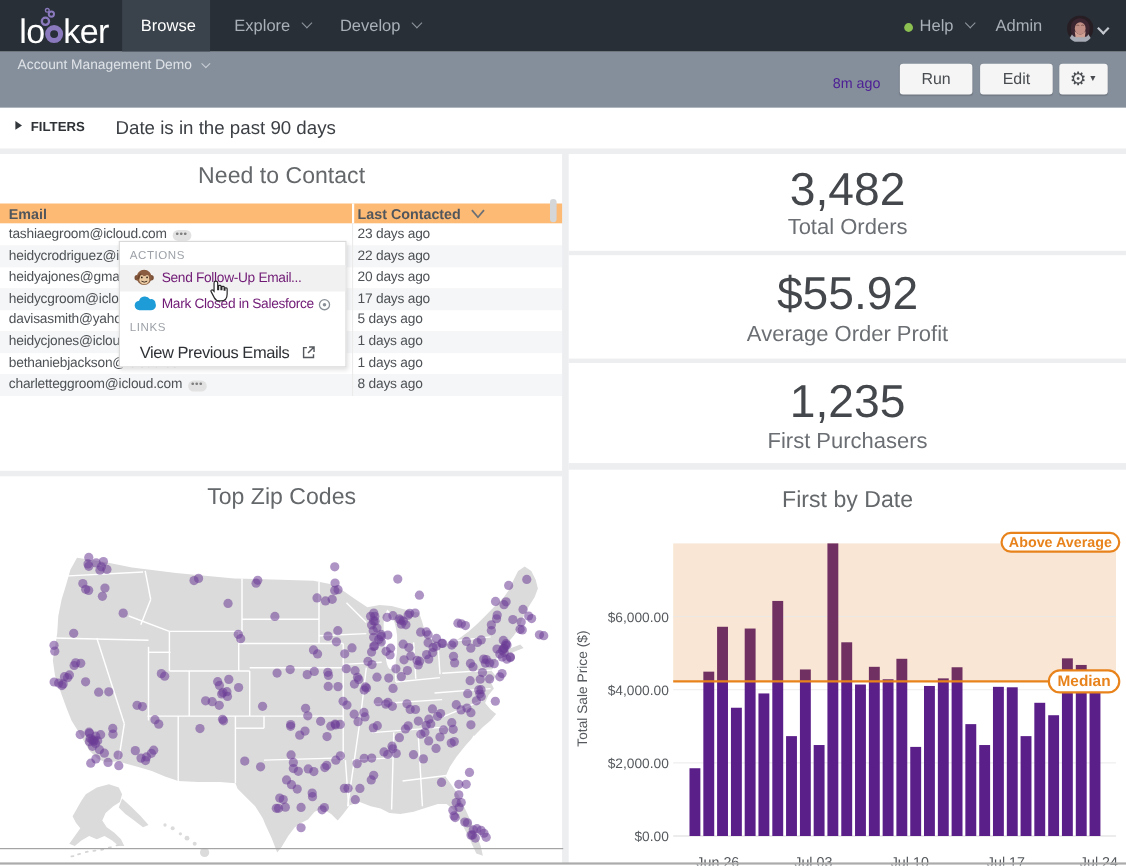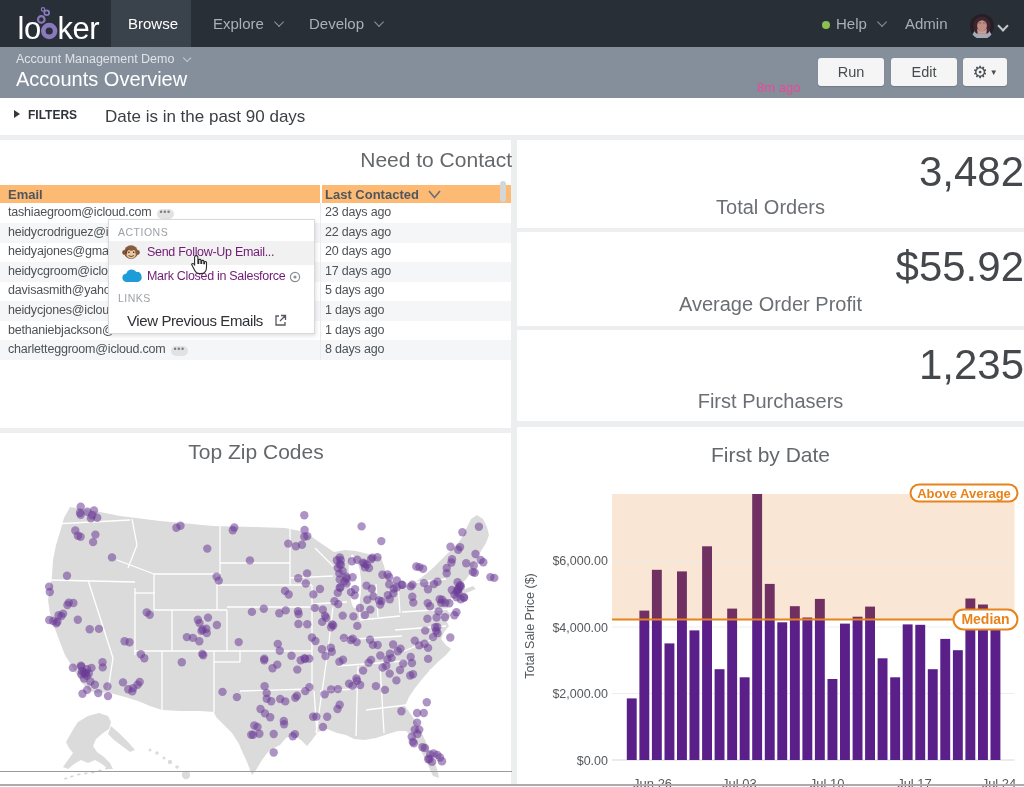--- a/index.html
+++ b/index.html
@@ -11,43 +11,43 @@
 .navitem{position:absolute;top:0;height:47px;line-height:47px;color:#a9b0b8;font-size:15px}
 .navitem.active{color:#fff}
 .chev{display:inline-block;width:7px;height:7px;border-right:1.5px solid #8e959d;border-bottom:1.5px solid #8e959d;transform:rotate(45deg) translateY(-5px);margin-left:8px}
 
 #logo{position:absolute;left:19px;top:4px;width:100px;height:43px}
 #logotext{position:absolute;left:-1.5px;top:7px;font-size:31px;color:#fff;letter-spacing:-0.5px}
 
 #subbar{position:absolute;left:0;top:47px;width:1024px;height:51px;background:#858f9b}
 #crumb{position:absolute;left:16px;top:5px;font-size:12.5px;color:#dfe3e8}
 #dashtitle{position:absolute;left:16px;top:21px;font-size:20px;color:#fff}
-#ago{position:absolute;left:757px;top:80px;font-size:13px;color:#ec4899}
+#ago{position:absolute;left:757px;top:68px;font-size:13px;color:#4c1d95}
 .btn{position:absolute;top:58px;height:28px;background:#f5f5f5;border-radius:3px;color:#484c50;font-size:14.5px;text-align:center;line-height:28px;box-shadow:0 1px 1px rgba(0,0,0,.15)}
 
 #filters{position:absolute;left:0;top:98px;width:1024px;height:38px;background:#fff}
 #ftri{position:absolute;left:14px;top:110px;width:0;height:0;border-left:6px solid #33383d;border-top:4px solid transparent;border-bottom:4px solid transparent}
 #flabel{position:absolute;left:28px;top:108px;font-size:12px;font-weight:bold;color:#2f3337}
 #ftext{position:absolute;left:105px;top:107px;font-size:17px;color:#3c4045}
 
 .sep{position:absolute;background:#edeef0}
 
-#t-title{position:absolute;left:0;top:148px;width:512px;text-align:right;font-size:21px;color:#65686b}
+#t-title{position:absolute;left:0;top:148px;width:512px;text-align:center;font-size:21px;color:#65686b}
 #thead{position:absolute;left:0;top:185px;width:511px;height:18px;background:#fdba74}
 #thead .h{position:absolute;top:2px;font-size:13px;font-weight:bold;color:#51565c}
 .trow{position:absolute;left:0;width:511px;height:20px;font-size:12.5px;letter-spacing:-0.2px;color:#4e5256}
 .trow .c1{position:absolute;left:8px;top:2px}
 .trow .c2{position:absolute;left:325px;top:2px}
 .pill{display:inline-block;vertical-align:1px;margin-left:5px;width:17px;height:10px;border-radius:6px;background:#e2e2e2;color:#7f7f7f;font-size:9px;line-height:7px;text-align:center;letter-spacing:.5px}
 
 #menu{position:absolute;left:108px;top:219px;width:207px;height:115px;background:#fff;border:1px solid #d9d9d9;box-shadow:1px 2px 4px rgba(0,0,0,.12)}
 .mlabel{position:absolute;left:9px;font-size:10.5px;color:#9ca1a7;letter-spacing:.5px}
 .mitem{position:absolute;left:0;width:205px;height:24px;font-size:12.5px;letter-spacing:-0.3px;color:#701a75}
 
-.statnum{position:absolute;left:517px;width:507px;text-align:right;font-size:42px;color:#44474b}
+.statnum{position:absolute;left:517px;width:507px;text-align:center;font-size:42px;color:#44474b}
 .statlabel{position:absolute;left:517px;width:507px;text-align:center;font-size:20px;color:#6b6f74}
 
 #m-title{position:absolute;left:0;top:440px;width:512px;text-align:center;font-size:21px;color:#65686b}
 #c-title{position:absolute;left:517px;top:443px;width:507px;text-align:center;font-size:21px;color:#65686b}
 
 #leftline{position:absolute;left:0;top:771px;width:512px;height:1px;background:#9b9b9b}
 #botline{position:absolute;left:0;top:784px;width:1024px;height:2px;background:#ababab}
 #scrollthumb{position:absolute;left:500px;top:181px;width:6px;height:21px;border-radius:3px;background:#d4d6d8}
 </style></head>
 <body>
@@ -74,21 +74,20 @@
       <svg style="position:absolute;left:0;top:0" width="100" height="43" viewBox="0 0 100 43">
         <circle cx="30.2" cy="27" r="5.9" fill="none" stroke="#8b79be" stroke-width="4.6"></circle>
         <circle cx="22.3" cy="15.4" r="3.3" fill="none" stroke="#8b79be" stroke-width="2.1"></circle>
         <circle cx="27.7" cy="8.8" r="2.4" fill="none" stroke="#8b79be" stroke-width="1.8"></circle>
         <circle cx="24" cy="5.4" r="1.7" fill="none" stroke="#8b79be" stroke-width="1.2"></circle>
       </svg>
     </div>
   </div>
   <div id="subbar">
     <div id="crumb">Account Management Demo <span class="chev" style="width:6px;height:6px;border-color:#c8cdd4;transform:rotate(45deg) translateY(-3px);margin-left:4px"></span></div>
-    <div id="dashtitle">Accounts Overview</div>
   </div>
   <div id="ago">8m ago</div>
   <div class="btn" style="left:818px;width:66px">Run</div>
   <div class="btn" style="left:891px;width:66px">Edit</div>
   <div class="btn" style="left:963px;width:44px"><span style="font-size:17px;vertical-align:-1px">⚙</span><span style="font-size:8px;vertical-align:2px;margin-left:2px">▼</span></div>
   <div id="filters"></div>
   <div id="ftri"></div>
   <div id="flabel">FILTERS</div>
   <div id="ftext">Date is in the past 90 days</div>
 

